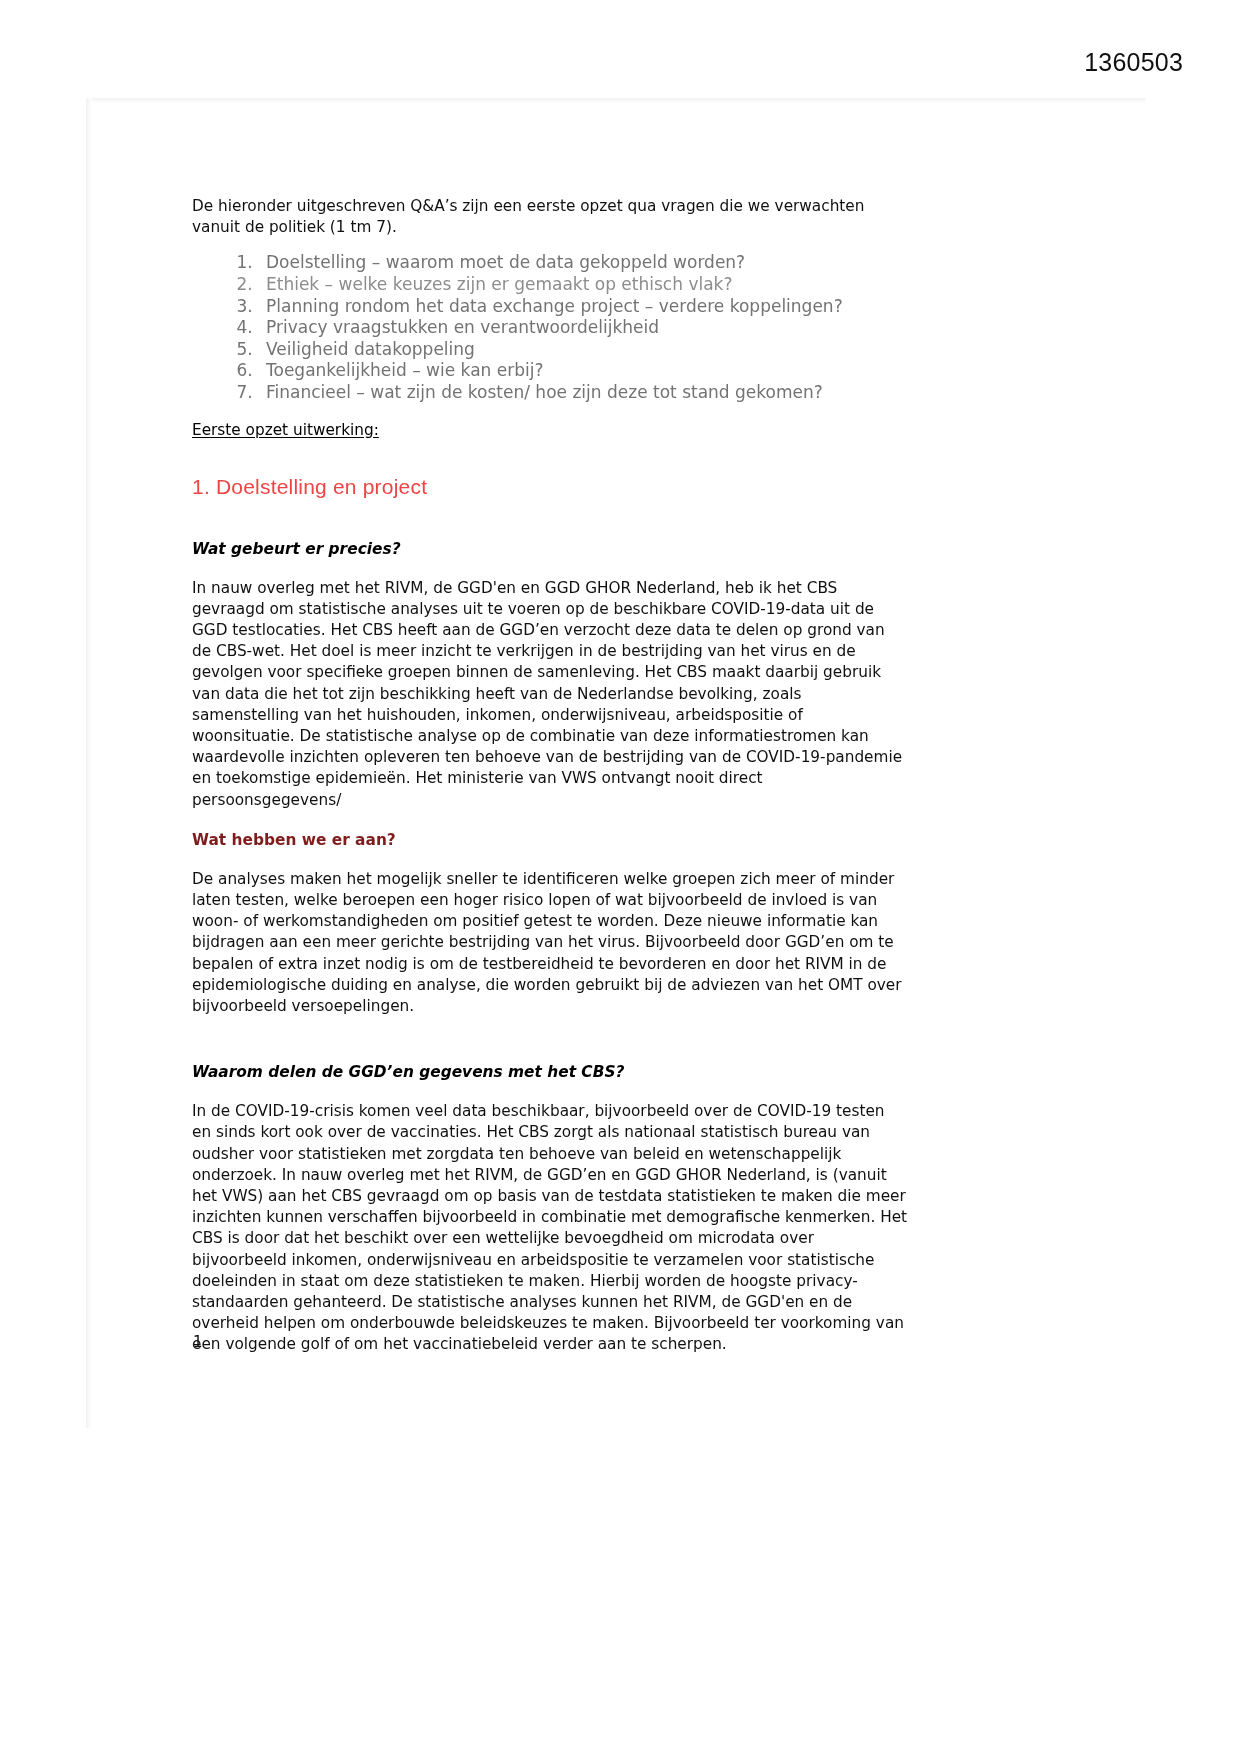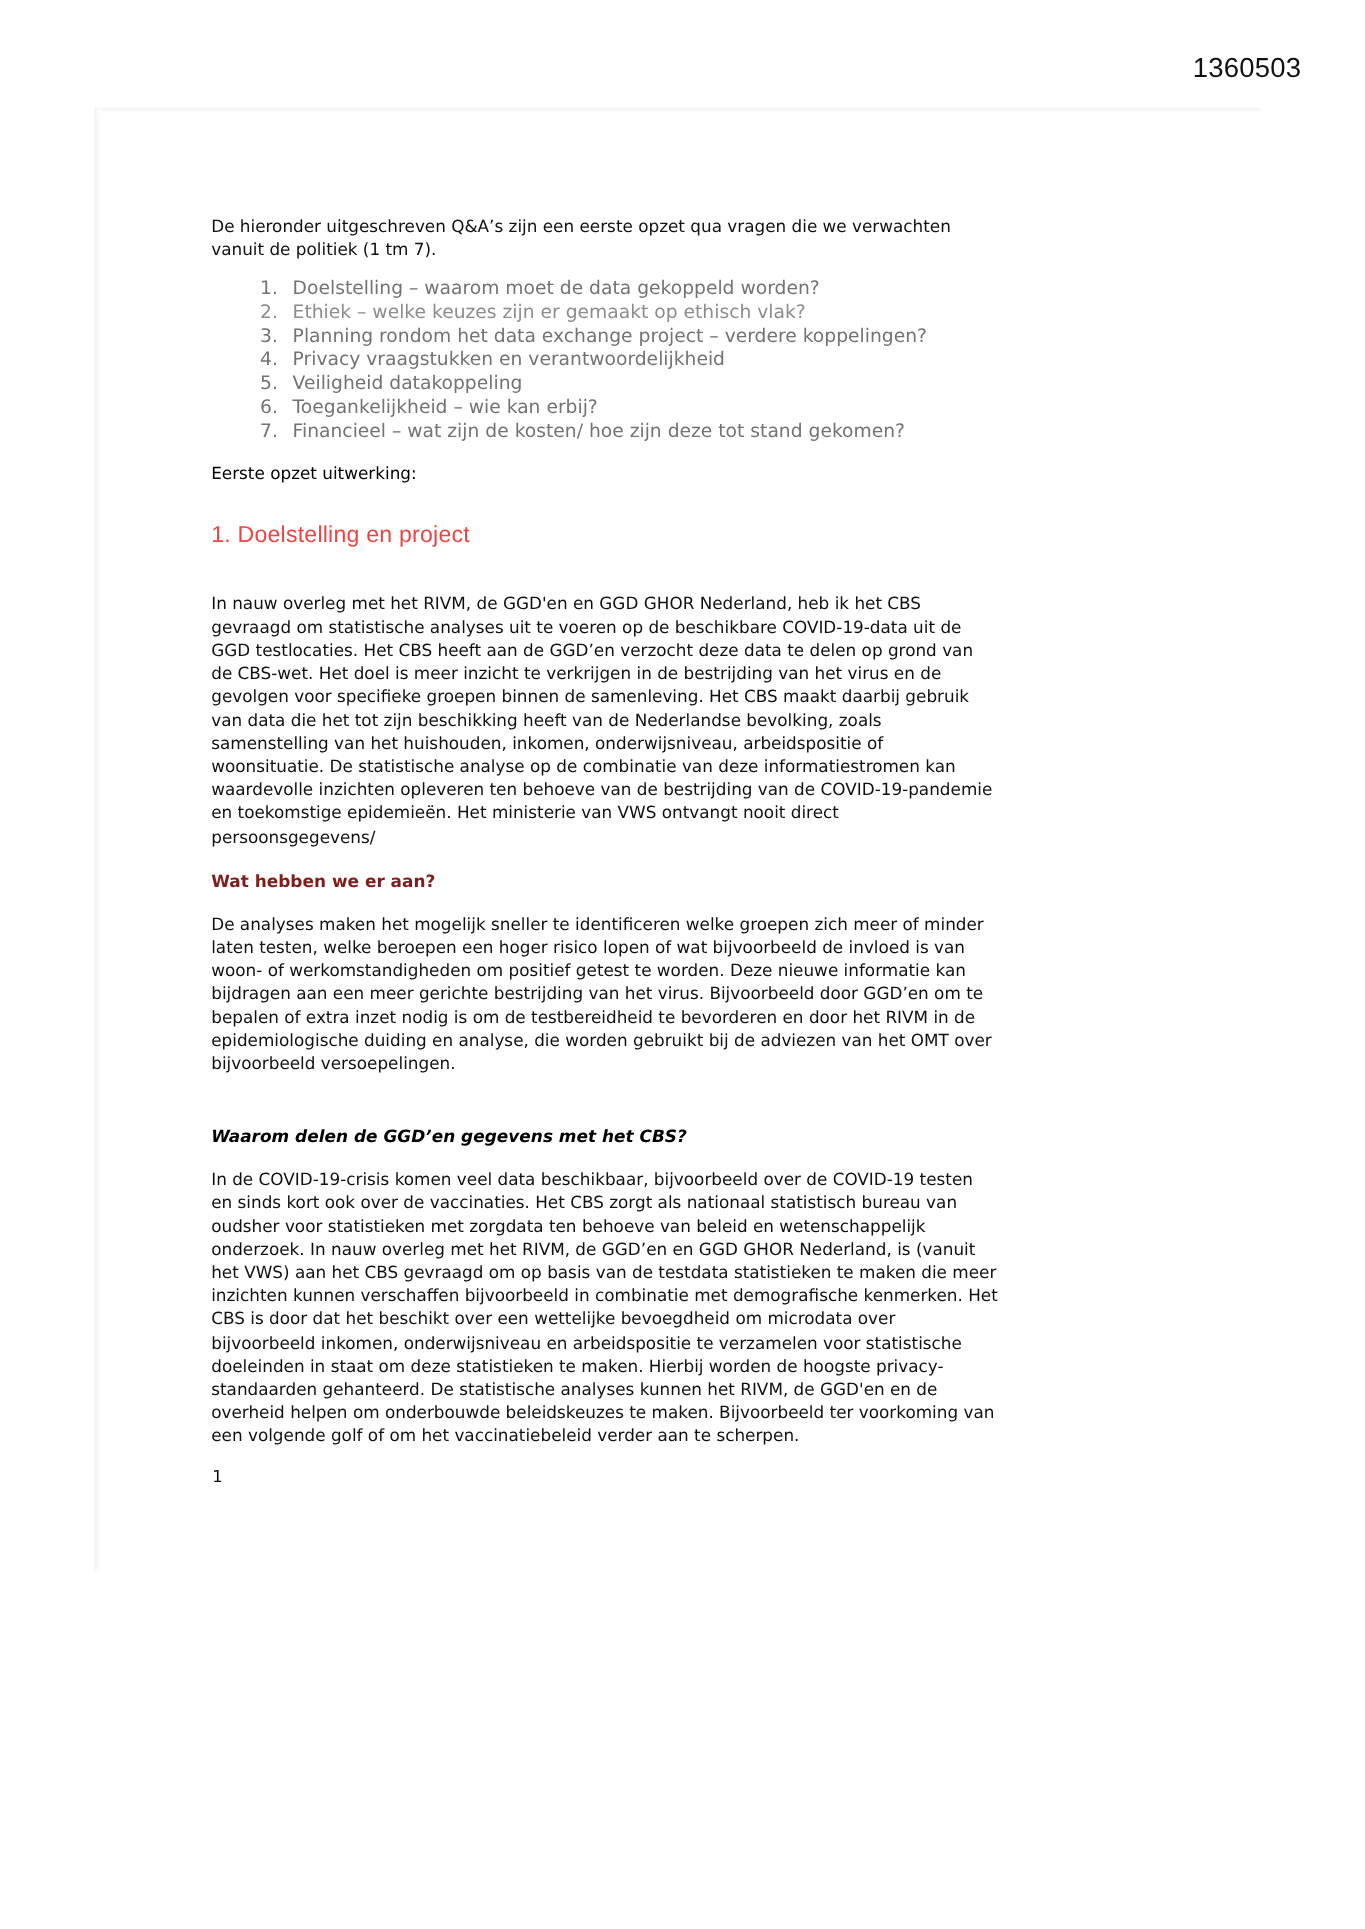--- a/index.html
+++ b/index.html
@@ -92,20 +92,21 @@
     color: #737373;
   }
   
   ol.qlist > li.faded {
     opacity: 0.82;
   }
   p.underlined {
     font-size: 15.3px;
     line-height: 21px;
     margin: 0;
+    text-decoration: underline;
     text-underline-offset: 2px;
   }
   h3.q-bold-italic {
     font-size: 15.4px;
     font-weight: bold;
     font-style: italic;
     margin: 0 0 19px 0;
     line-height: 20px;
     color: #000000;
   }
@@ -165,20 +166,21 @@
       <li>Toegankelijkheid – wie kan erbij?</li>
       <li>Financieel – wat zijn de kosten/ hoe zijn deze tot stand gekomen?</li>
     </ol>
 
     <p class="underlined">Eerste opzet uitwerking:</p>
 
     <h2 class="section-title">1. Doelstelling en project</h2>
 
     <div class="spacer-lg"></div>
 
+    <h3 class="q-bold-italic">Wat gebeurt er precies?</h3>
     <p class="body-text">In nauw overleg met het RIVM, de GGD'en en GGD GHOR Nederland, heb ik het CBS gevraagd om statistische analyses uit te voeren op de beschikbare COVID-19-data uit de GGD testlocaties. Het CBS heeft aan de GGD’en verzocht deze data te delen op grond van de CBS-wet. Het doel is meer inzicht te verkrijgen in de bestrijding van het virus en de gevolgen voor specifieke groepen binnen de samenleving. Het CBS maakt daarbij gebruik van data die het tot zijn beschikking heeft van de Nederlandse bevolking, zoals samenstelling van het huishouden, inkomen, onderwijsniveau, arbeidspositie of woonsituatie. De statistische analyse op de combinatie van deze informatiestromen kan waardevolle inzichten opleveren ten behoeve van de bestrijding van de COVID-19-pandemie en toekomstige epidemieën. Het ministerie van VWS ontvangt nooit direct persoonsgegevens/</p>
 
     <h3 class="q-bold">Wat hebben we er aan?</h3>
     <p class="body-text">De analyses maken het mogelijk sneller te identificeren welke groepen zich meer of minder laten testen, welke beroepen een hoger risico lopen of wat bijvoorbeeld de invloed is van woon- of werkomstandigheden om positief getest te worden. Deze nieuwe informatie kan bijdragen aan een meer gerichte bestrijding van het virus. Bijvoorbeeld door GGD’en om te bepalen of extra inzet nodig is om de testbereidheid te bevorderen en door het RIVM in de epidemiologische duiding en analyse, die worden gebruikt bij de adviezen van het OMT over bijvoorbeeld versoepelingen.</p>
 
     <div class="spacer-md"></div>
 
     <h3 class="q-bold-italic">Waarom delen de GGD’en gegevens met het CBS?</h3>
     <p class="body-text">In de COVID-19-crisis komen veel data beschikbaar, bijvoorbeeld over de COVID-19 testen en sinds kort ook over de vaccinaties. Het CBS zorgt als nationaal statistisch bureau van oudsher voor statistieken met zorgdata ten behoeve van beleid en wetenschappelijk onderzoek. In nauw overleg met het RIVM, de GGD’en en GGD GHOR Nederland, is (vanuit het VWS) aan het CBS gevraagd om op basis van de testdata statistieken te maken die meer inzichten kunnen verschaffen bijvoorbeeld in combinatie met demografische kenmerken. Het CBS is door dat het beschikt over een wettelijke bevoegdheid om microdata over bijvoorbeeld inkomen, onderwijsniveau en arbeidspositie te verzamelen voor statistische doeleinden in staat om deze statistieken te maken. Hierbij worden de hoogste privacy-standaarden gehanteerd. De statistische analyses kunnen het RIVM, de GGD'en en de overheid helpen om onderbouwde beleidskeuzes te maken. Bijvoorbeeld ter voorkoming van een volgende golf of om het vaccinatiebeleid verder aan te scherpen.</p>
 

